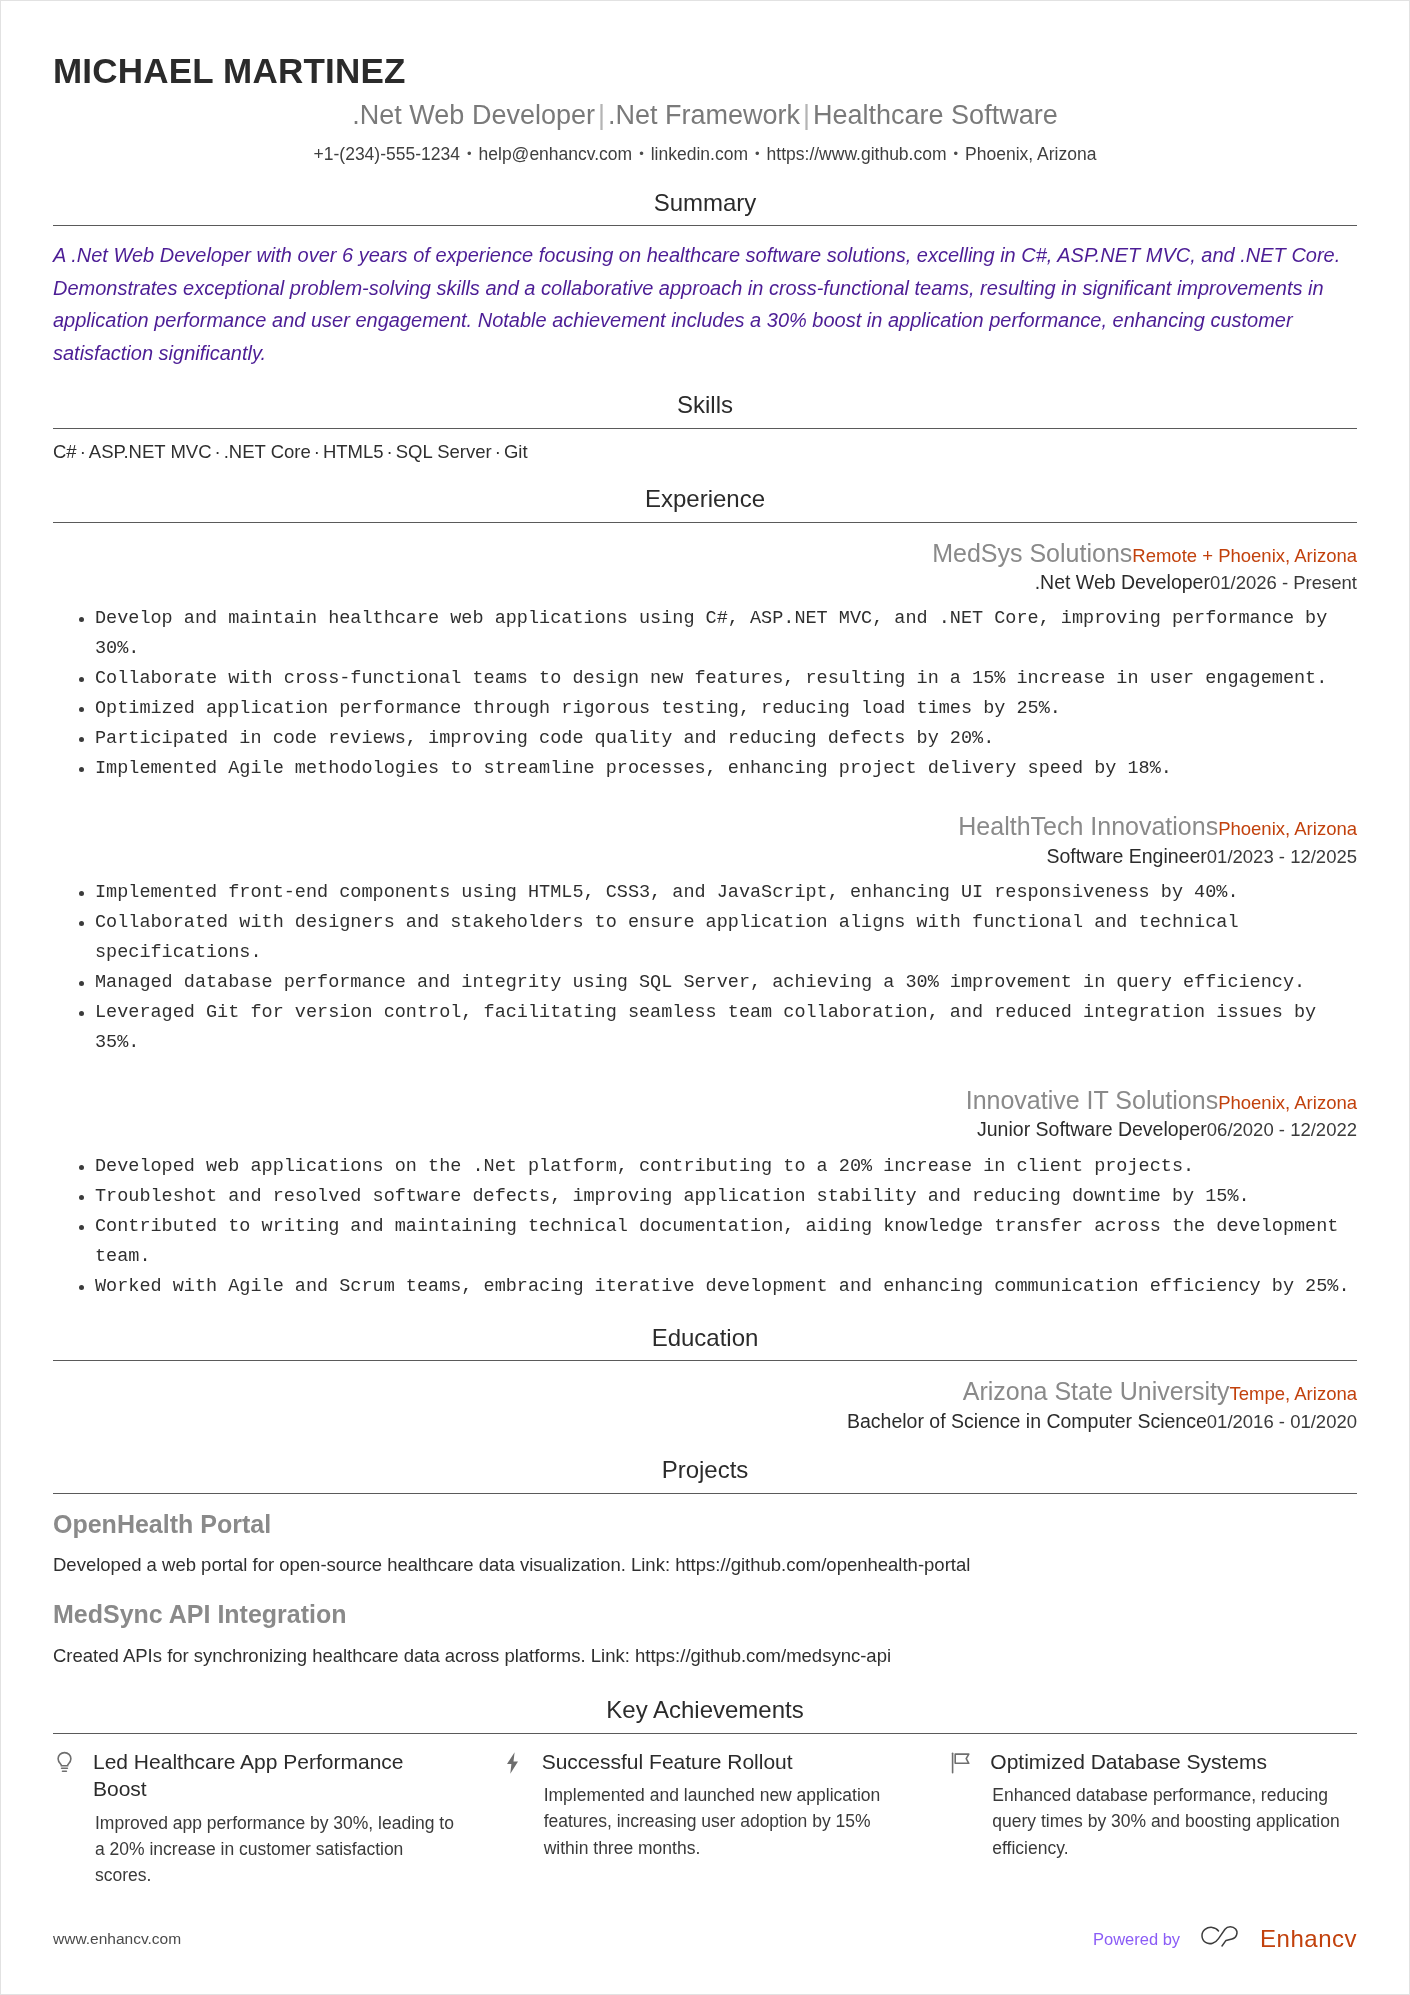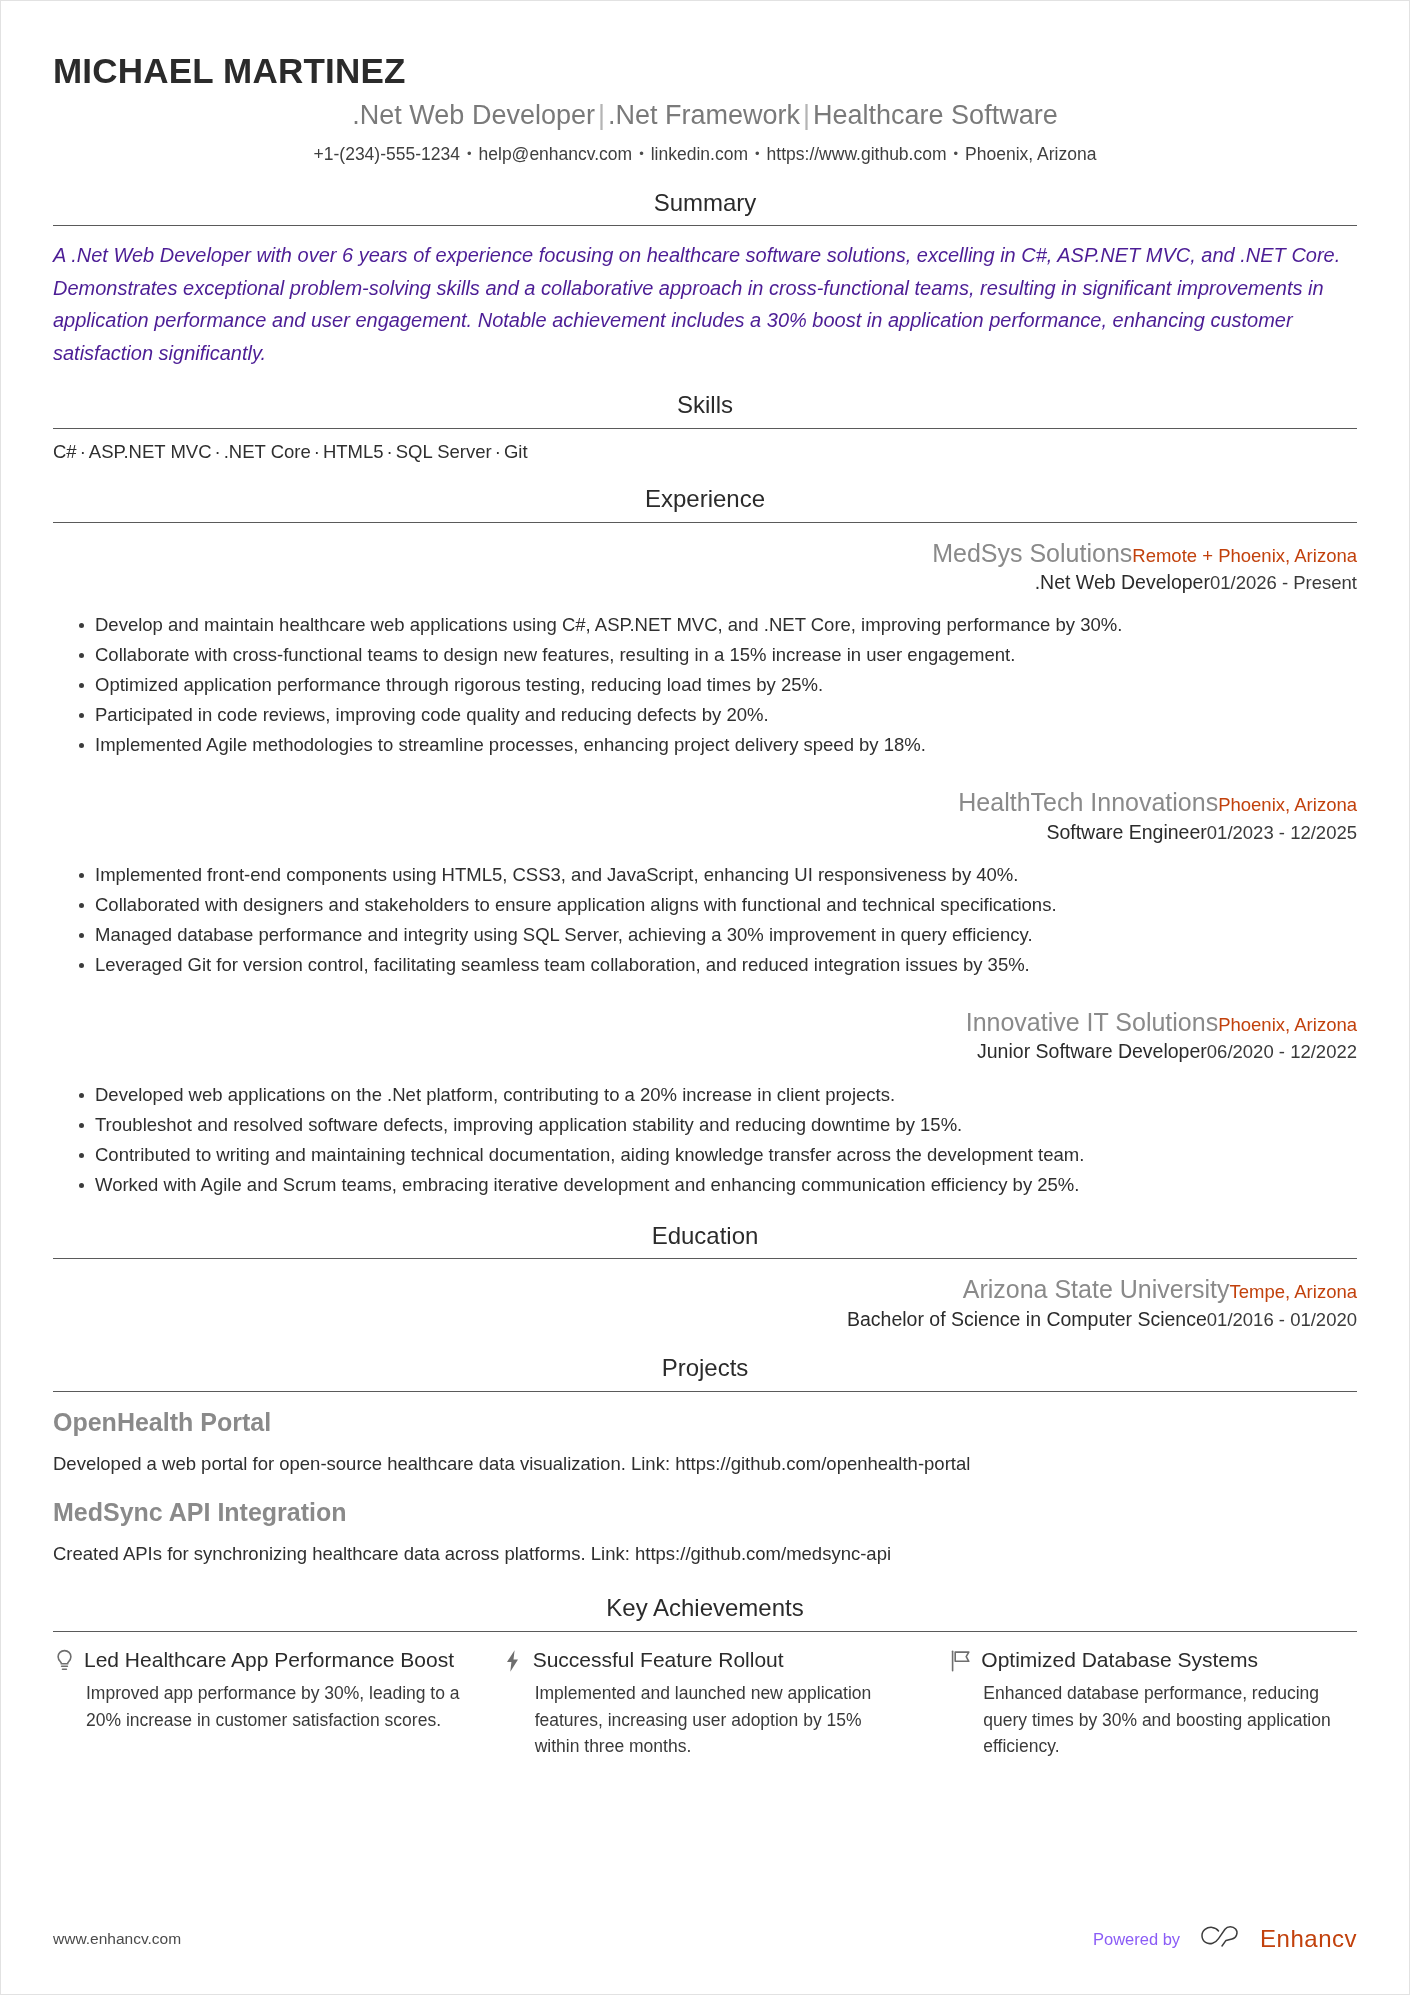--- a/index.html
+++ b/index.html
@@ -112,23 +112,24 @@
     color: #2b2b2b;
     line-height: 1.35;
   }
   .dates {
     font-size: 18.5px;
     color: #3a3a3a;
     text-align: right;
     white-space: nowrap;
   }
   .bullets {
-    margin: 15px 0 0 0;
+    margin: 9px 0 0 0;
     padding-left: 26px;
     list-style: none;
+    font-family: Liberation Mono, monospace;
   }
   .bullets li {
     position: relative;
     font-size: 18.5px;
     line-height: 1.62;
     color: #2f2f2f;
     padding-left: 16px;
   }
   .bullets li::before {
     content: "";
@@ -159,21 +160,21 @@
 
   
   .achievements {
     display: flex;
     gap: 42px;
     padding-top: 14px;
   }
   .ach {
     flex: 1 1 0;
     display: flex;
-    gap: 9px;
+    gap: 18px;
     align-items: flex-start;
   }
   .ach-icon {
     flex: 0 0 auto;
     width: 22px;
     height: 26px;
     display: flex;
     align-items: flex-start;
     justify-content: center;
     padding-top: 3px;

